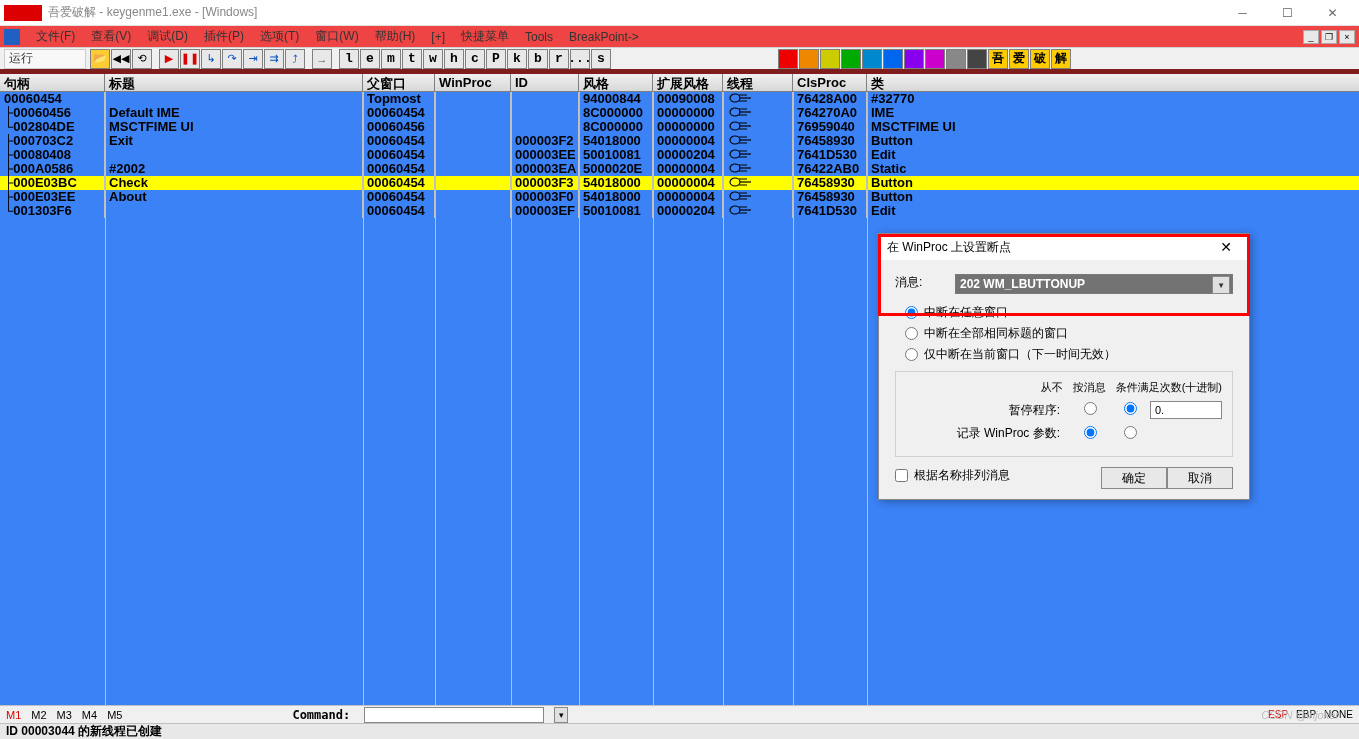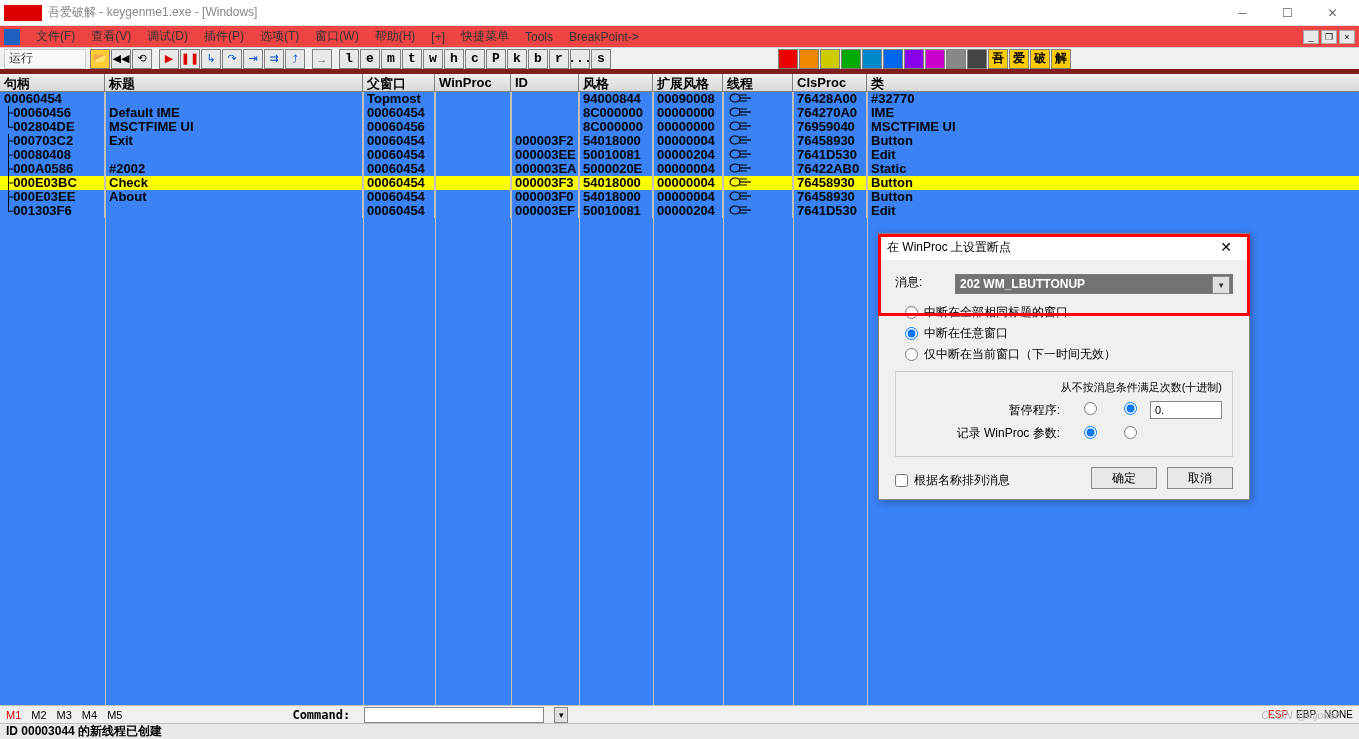--- a/index.html
+++ b/index.html
@@ -37,26 +37,26 @@
 .dlg-title { height:26px; background:#fff; display:flex; align-items:center; padding:0 8px; font-size:12px; }
 .dlg-close { margin-left:auto; width:30px; text-align:center; font-size:14px; }
 .dlg-body { padding:14px 16px 10px 16px; }
 .dlg-row { display:flex; margin-bottom:10px; }
 .dlg-label { width:60px; }
 .dlg-select { flex:1; height:20px; background:#737373; color:#fff; border:1px solid #7a7a7a; padding:0 4px; font-family:"Fixedsys","Courier New",monospace; font-size:12px; font-weight:bold; display:flex; align-items:center; position:relative; }
 .dlg-select::after { content:"▾"; position:absolute; right:2px; top:1px; width:16px; height:16px; background:#e0e0e0; color:#333; display:flex; align-items:center; justify-content:center; border:1px solid #888; }
 .radio-row { display:flex; align-items:center; margin:4px 0 4px 10px; }
 .radio-row input { margin-right:6px; }
 .frame { border:1px solid #d0d0d0; padding:8px 10px; margin-top:8px; }
-.frame-head { display:flex; justify-content:flex-end; font-size:11px; margin-bottom:6px; }
+.frame-head { display:flex; justify-content:flex-end; gap:10px; font-size:11px; margin-bottom:6px; }
 .frame-row { display:flex; align-items:center; margin:6px 0; }
 .frame-lbl { flex:1; text-align:right; padding-right:10px; }
 .rcol { width:40px; text-align:center; }
 .num-input { width:72px; height:18px; border:1px solid #888; padding:0 4px; font-size:11px; }
-.dlg-foot { display:flex; align-items:flex-end; margin-top:10px; gap:10px; }
+.dlg-foot { display:flex; align-items:flex-start; margin-top:10px; }
 .chk { display:flex; align-items:center; gap:6px; }
 .btn { width:66px; height:22px; border:1px solid #888; background:#e8e8e8; font-size:12px; }
 .redbox { position:absolute; left:878px; top:234px; width:372px; height:82px; border:3px solid red; pointer-events:none; }
 .bottombar1 { position:absolute; left:0; bottom:16px; height:18px; width:100%; background:#f0f0f0; border-top:1px solid #c0c0c0; display:flex; align-items:center; padding:0 6px; font-family:"Courier New",monospace; font-size:11px; gap:10px; }
 .bottombar1 .m1{color:#d00;} 
 .cmd-lbl{ margin-left:160px; font-family:"Fixedsys",monospace; font-size:12px; font-weight:bold;}
 .cmd-box{ width:180px; height:16px; border:1px solid #888; background:#fff; margin-left:4px;}
 .cmd-drop{ width:14px; height:16px; border:1px solid #888; background:#e0e0e0; font-size:9px; display:flex; align-items:center; justify-content:center;}
 .right-flags{ margin-left:auto; display:flex; gap:8px; font-size:10px;}
 .right-flags .esp{color:#d00;}
@@ -351,26 +351,26 @@
     <span class="dlg-close">✕</span>
   </div>
   <div class="dlg-body">
     <div class="dlg-row">
       <span class="dlg-label">消息:</span>
       <div class="dlg-select">
           <span>202 WM_LBUTTONUP</span>
         </div>
     </div>
     <div class="radio-row">
+        <input type="radio" checked="" style="">
+        <span>中断在任意窗口</span>
+      </div>
+    <div class="radio-row">
         <input type="radio" style="">
         <span>中断在全部相同标题的窗口</span>
-      </div>
-    <div class="radio-row">
-        <input type="radio" checked="" style="">
-        <span>中断在任意窗口</span>
       </div>
     <div class="radio-row">
         <input type="radio" style="">
         <span>仅中断在当前窗口（下一时间无效）</span>
       </div>
     <div class="frame">
       <div class="frame-head">
         <span>从不</span>
         <span>按消息</span>
         <span>条件满足次数(十进制)</span>

